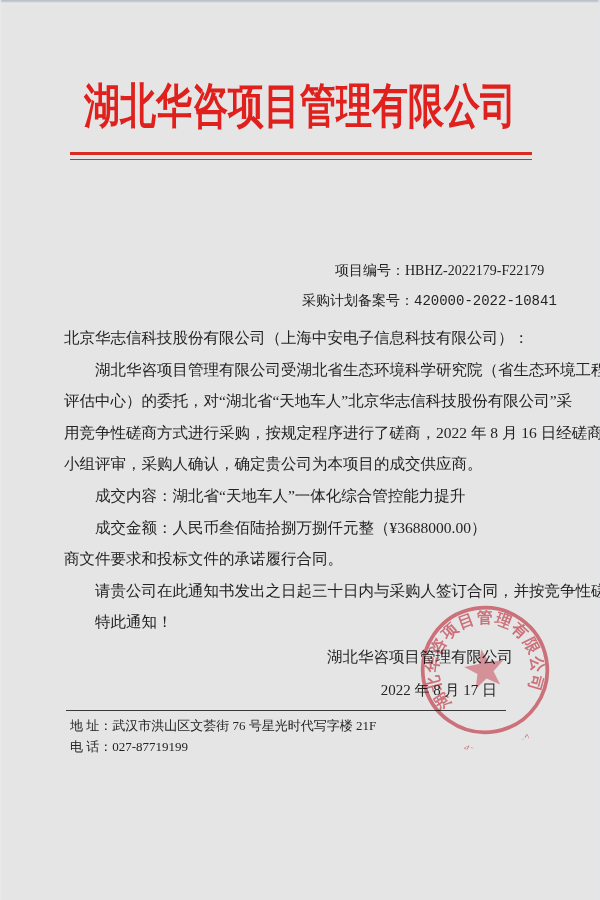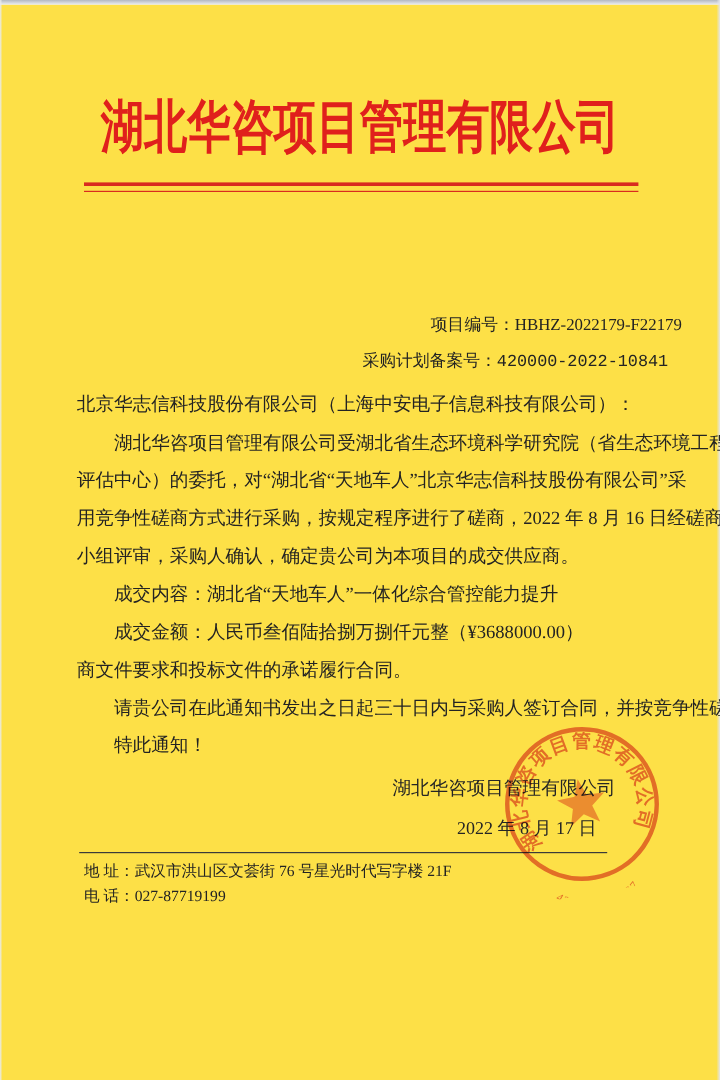--- a/index.html
+++ b/index.html
@@ -1,17 +1,17 @@
 <!DOCTYPE html>
 <html><head>
 <meta charset="utf-8">
 <style>
   html,body{margin:0;padding:0;background:#ffffff;}
   .page{
-    position:relative;width:600px;height:900px;background:#fde047;overflow:hidden;
+    position:relative;width:600px;height:900px;background:#e5e5e5;overflow:hidden;
     font-family:"Liberation Serif","DejaVu Serif",serif;color:#252525;
   }
   .scan-edge-top{position:absolute;top:0;left:0;right:0;height:4px;
     background:linear-gradient(to bottom,#b2b8c1,#eef0f3);}
   .scan-edge-right{position:absolute;top:0;right:0;width:3px;height:100%;
     background:linear-gradient(to left,#e3e6ea,rgba(255,255,255,0));}
   .scan-edge-left{position:absolute;top:0;left:0;width:2px;height:100%;
     background:linear-gradient(to right,#e9ebee,rgba(255,255,255,0));}
 
   .letterhead{
@@ -23,21 +23,21 @@
     border-top:3.5px solid #d92b1f;}
   .rule-thin{position:absolute;top:159px;left:70px;width:462px;height:0;
     border-top:1.5px solid #d92b1f;}
 
   .doc-title{
     position:absolute;top:219px;left:0;width:100%;text-align:center;
     font-size:27px;font-weight:bold;color:#151515;letter-spacing:4px;white-space:nowrap;
   }
 
   .meta{position:absolute;font-size:14px;color:#232323;white-space:nowrap;}
-  .meta1{left:335px;top:262px;margin-left:24px;}
+  .meta1{left:335px;top:262px;}
   .meta2{left:302px;top:292px;font-family:Liberation Mono, monospace;}
 
   .body-block{
     position:absolute;left:64px;top:322px;width:480px;
     font-size:15.5px;line-height:31.6px;color:#232323;
   }
   .bline{white-space:nowrap;}
 
   .sig-company{position:absolute;right:87px;top:647px;font-size:15.5px;white-space:nowrap;}
   .sig-date{position:absolute;right:103px;top:681px;font-size:15px;white-space:nowrap;}

